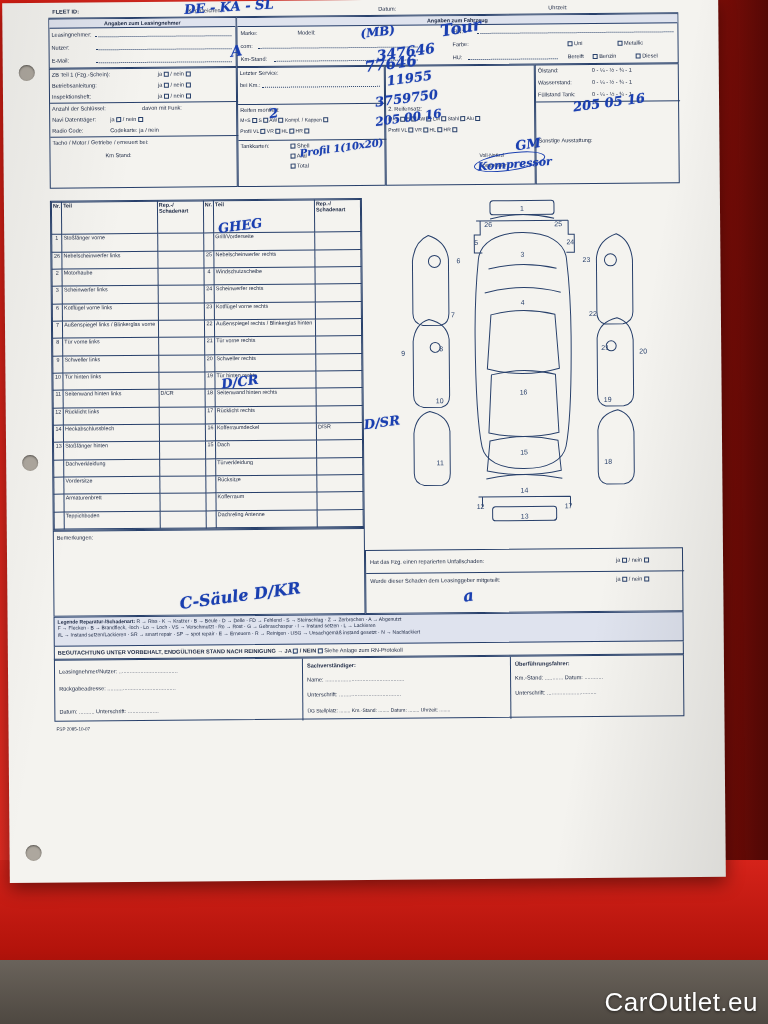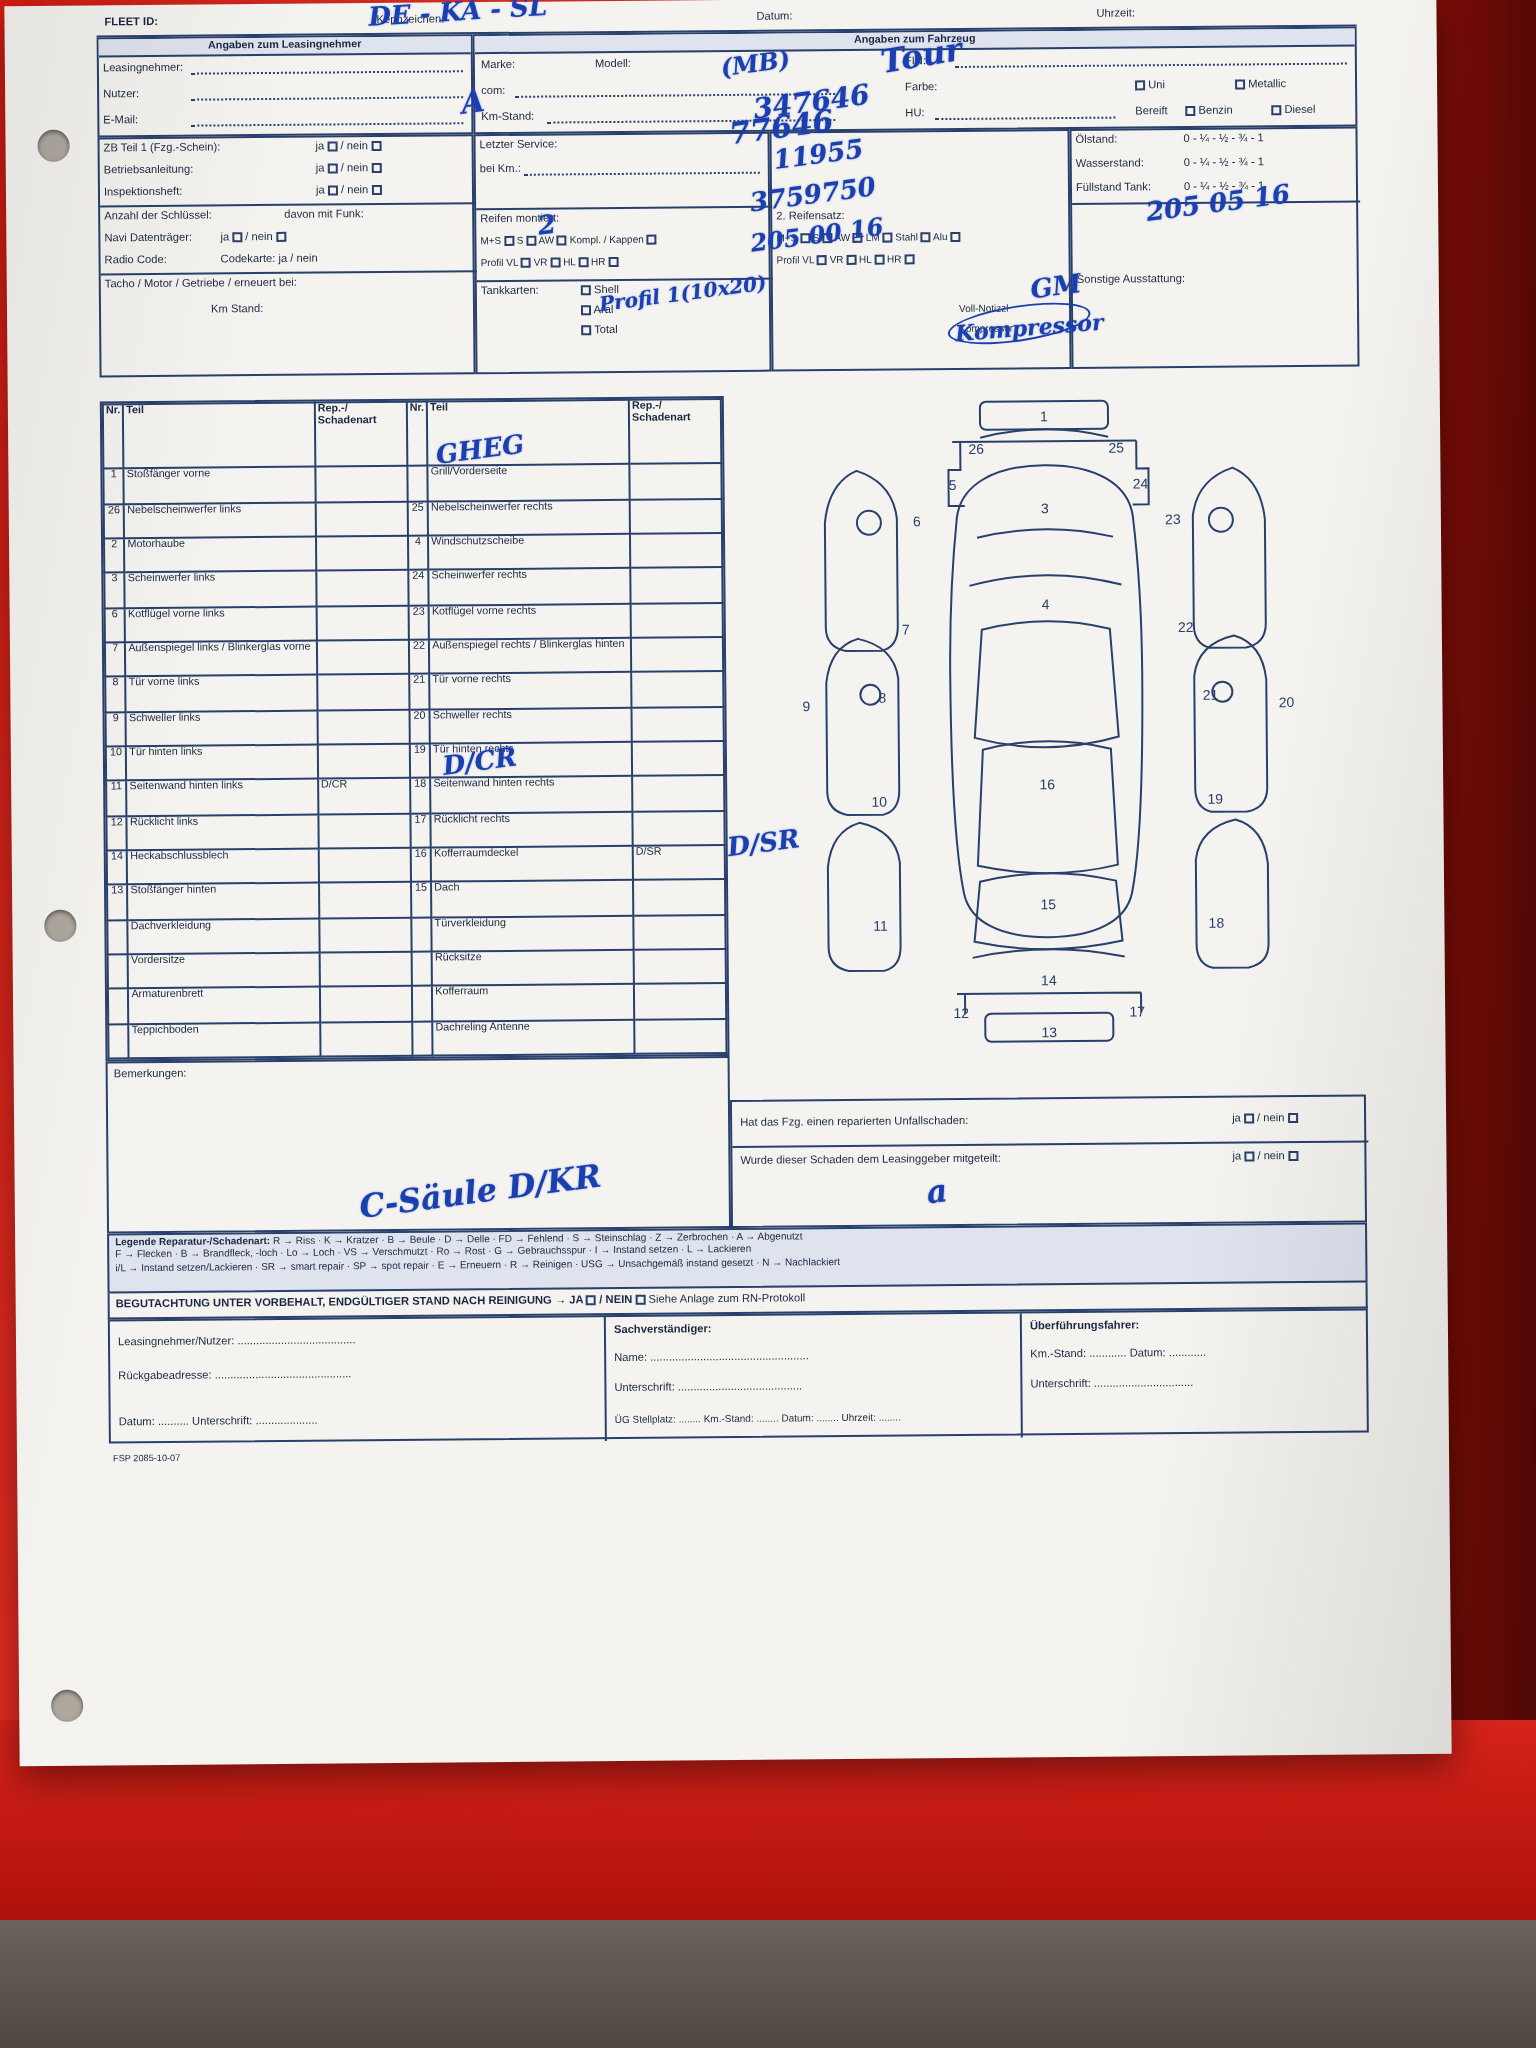--- a/index.html
+++ b/index.html
@@ -502,14 +502,17 @@
       <div class="ellipse" style="left:424px;top:152px;width:72px;height:18px;"></div>
       <div class="hw" style="left:168px;top:216px;font-size:13px;">GHEG</div>
       <div class="hw" style="left:170px;top:372px;font-size:13px;">D/CR</div>
       <div class="hw" style="left:312px;top:414px;font-size:13px;">D/SR</div>
       <div class="hw" style="left:126px;top:584px;font-size:16px;">C-Säule D/KR</div>
       <div class="hw" style="left:410px;top:586px;font-size:16px;">a</div>
 
     </div>
   </div>
 
+  <div class="wm">
+    <span>CarOutlet.eu</span>
+  </div>
 
 </div>
 
 </body></html>

